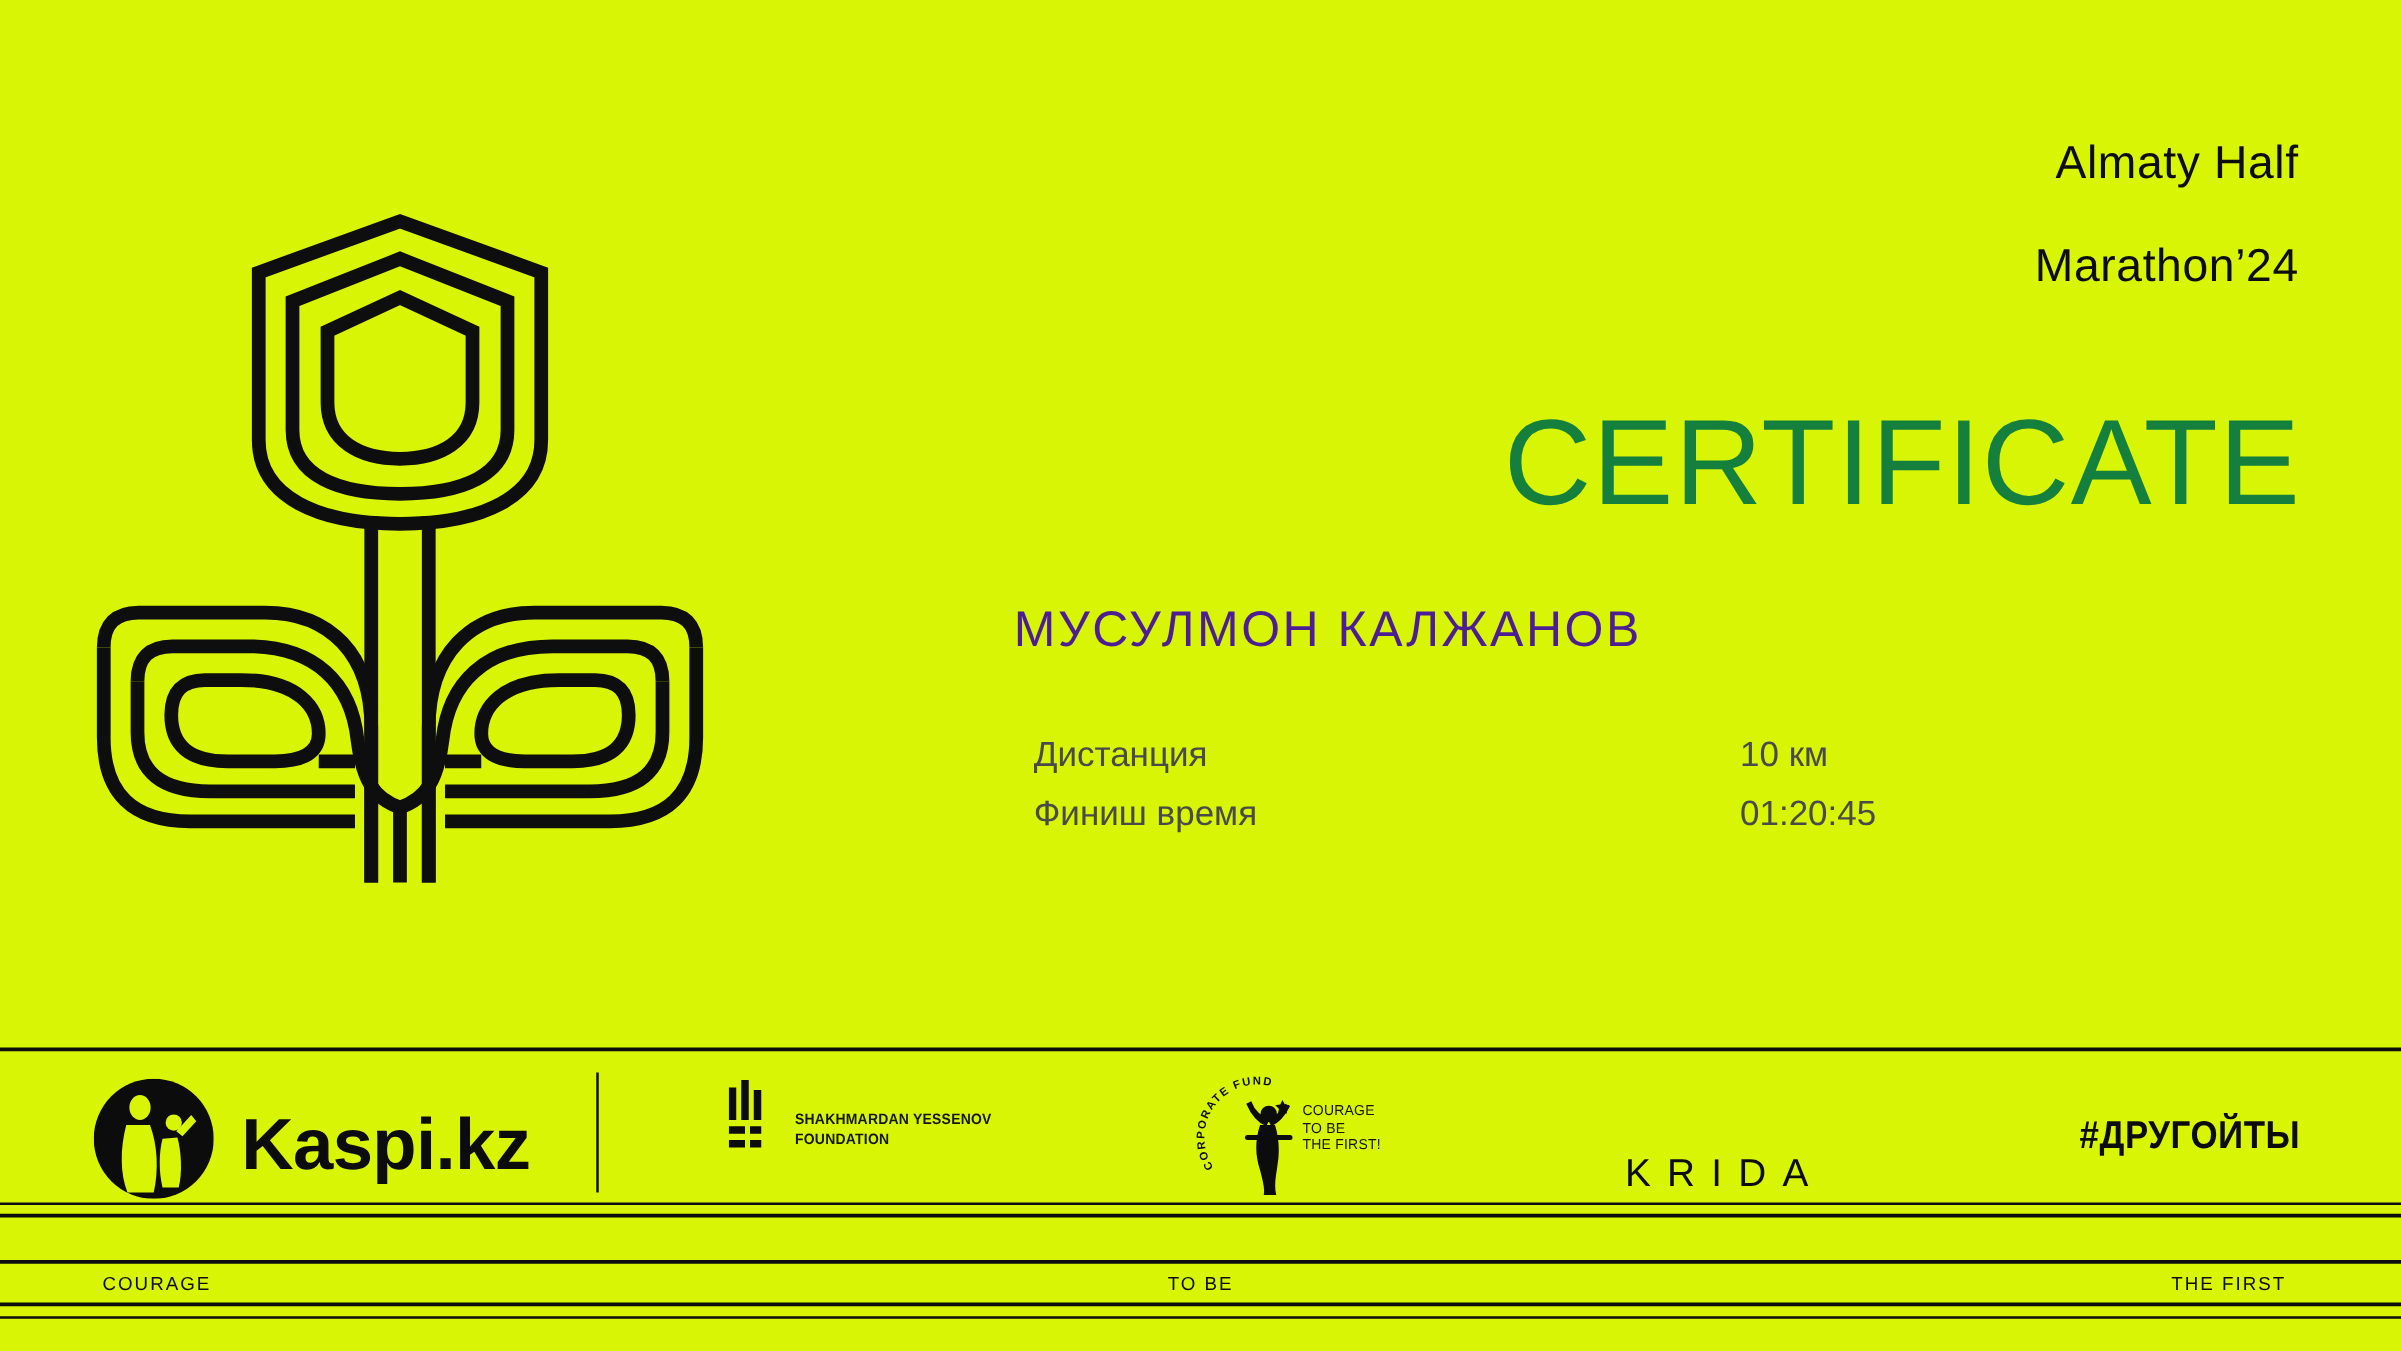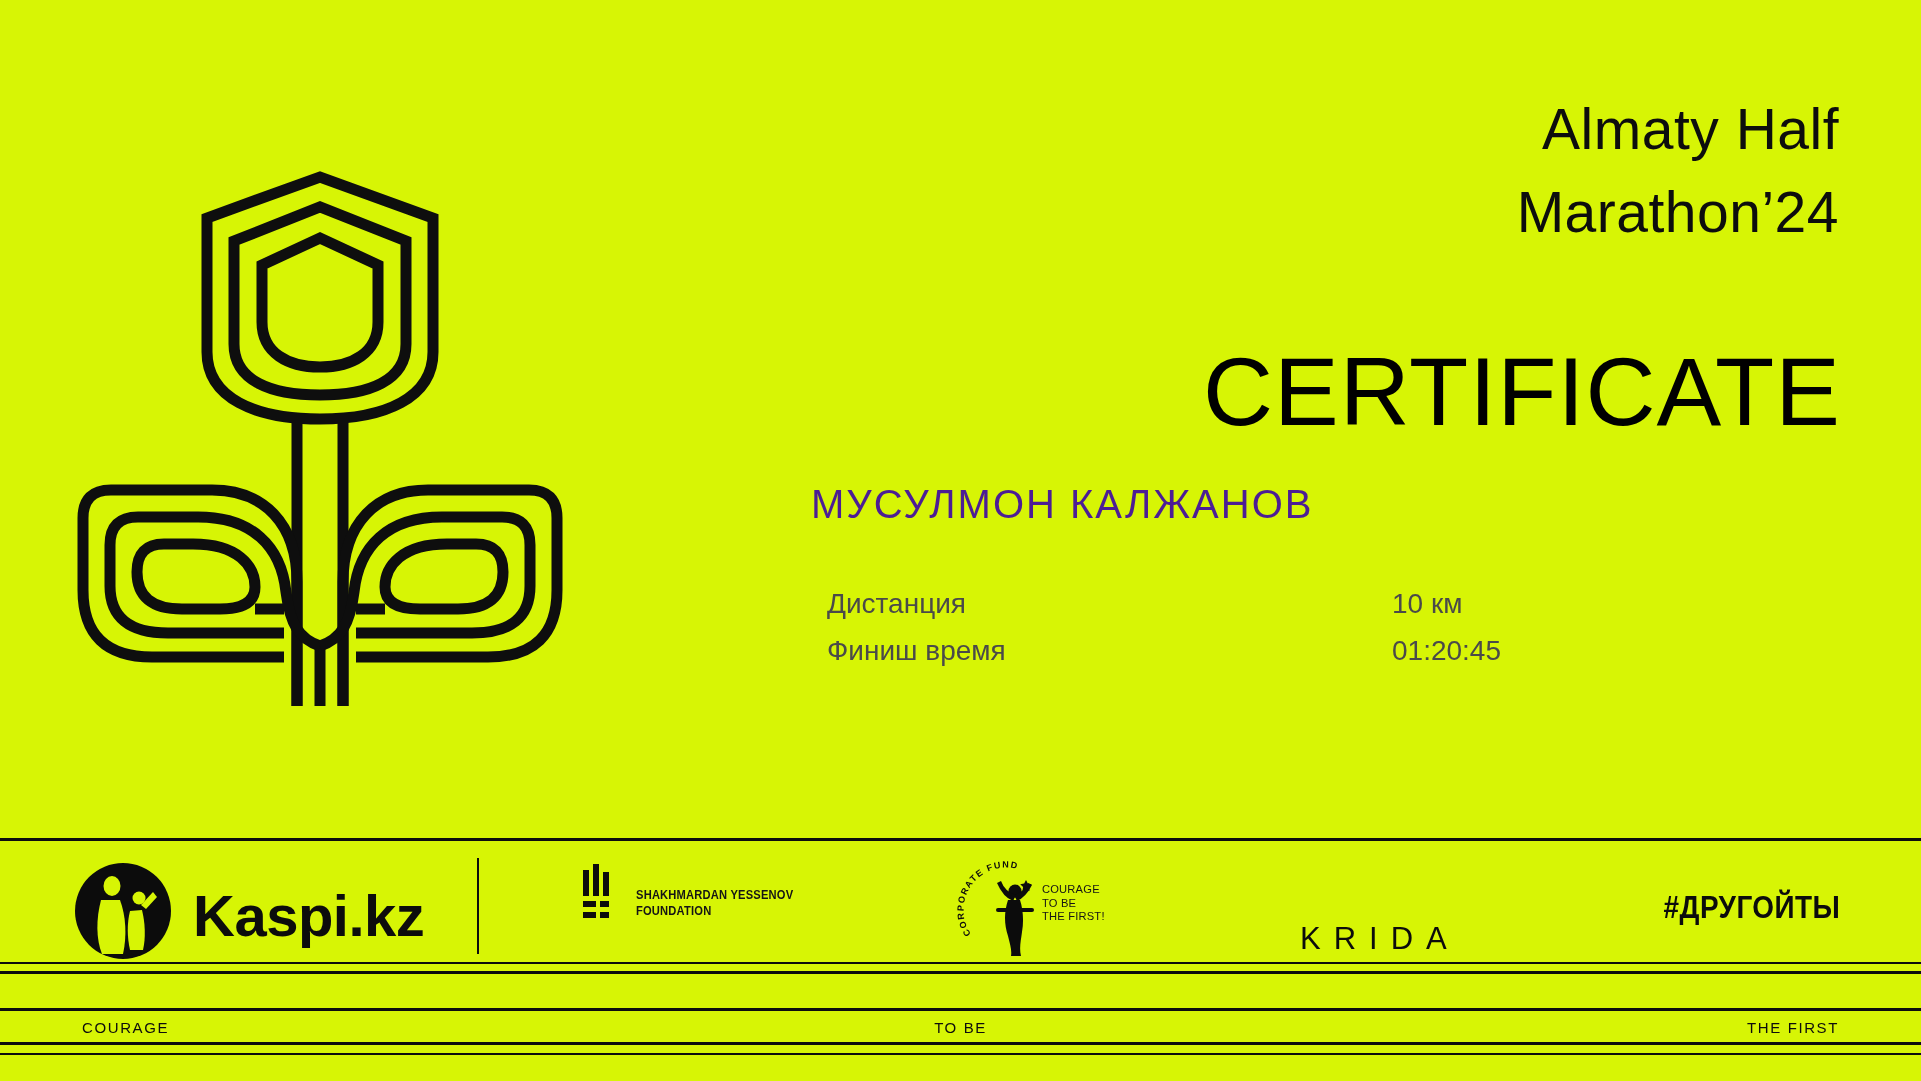--- a/index.html
+++ b/index.html
@@ -5,25 +5,25 @@
   html,body{margin:0;padding:0;background:#9aa800;}
   #canvas{
     position:relative;width:1921px;height:1081px;overflow:hidden;
     background:#d7f505;
     font-family:"Liberation Sans",sans-serif;color:#0d0d0d;
   }
   .abs{position:absolute;}
   
   .event-title{
     right:82px;top:88px;text-align:right;
-    font-size:57px;line-height:83px;font-weight:500;letter-spacing:.5px;color:#0d0d0d;
+    font-size:37px;line-height:83px;font-weight:500;letter-spacing:.5px;color:#0d0d0d;
   }
   .certificate-heading{
     right:80px;top:314px;text-align:center;
-    font-size:97px;font-weight:500;letter-spacing:1px;color:#000000;white-space:nowrap;margin-top:22px;
+    font-size:97px;font-weight:500;letter-spacing:1px;color:#15803d;white-space:nowrap;
   }
   
   .participant-name{
     left:811px;top:482px;font-size:40px;font-weight:400;letter-spacing:2px;color:#4c1d95;white-space:nowrap;
   }
   .results{left:811px;top:590px;width:640px;}
   .result-row{display:flex;font-size:28px;line-height:28px;color:#4a4a4a;margin-bottom:19px;}
   .result-label{width:565px;flex:0 0 565px;margin-left:16px;}
   .result-value{white-space:nowrap;text-align:center;}
   
@@ -41,21 +41,21 @@
   }
   .krida-text{left:1300px;top:894px;font-size:31px;font-weight:400;letter-spacing:13px;color:#0c0c0c;white-space:nowrap;margin-top:27px;}
   .drugoy-text{
     right:81px;top:890px;font-size:31px;font-weight:700;letter-spacing:.5px;color:#0c0c0c;
     transform:scaleX(.9);transform-origin:right top;white-space:nowrap;
   }
   
   .strip-text{top:1019px;font-size:15px;font-weight:500;letter-spacing:1.6px;color:#0d0d0d;}
   .strip-left{left:82px;}
   .strip-center{left:0;right:0;text-align:center;}
-  .strip-right{right:82px;}
+  .strip-right{right:92px;}
 </style>
 </head>
 <body>
 
 <div id="canvas">
 
   <svg class="abs" style="left:70px;top:165px;" width="500" height="553" viewBox="70 165 500 553" fill="none" stroke="#0e0e0e" stroke-width="11">
 
     <path d="M 207,352 V 218 L 320,177 L 433,218 V 352 C 433,398 385,419 320,419 C 255,419 207,398 207,352 Z"></path>
     <path d="M 234,344 V 241 L 320,207 L 406,241 V 344 C 406,381 369,395 320,395 C 271,395 234,381 234,344 Z"></path>

